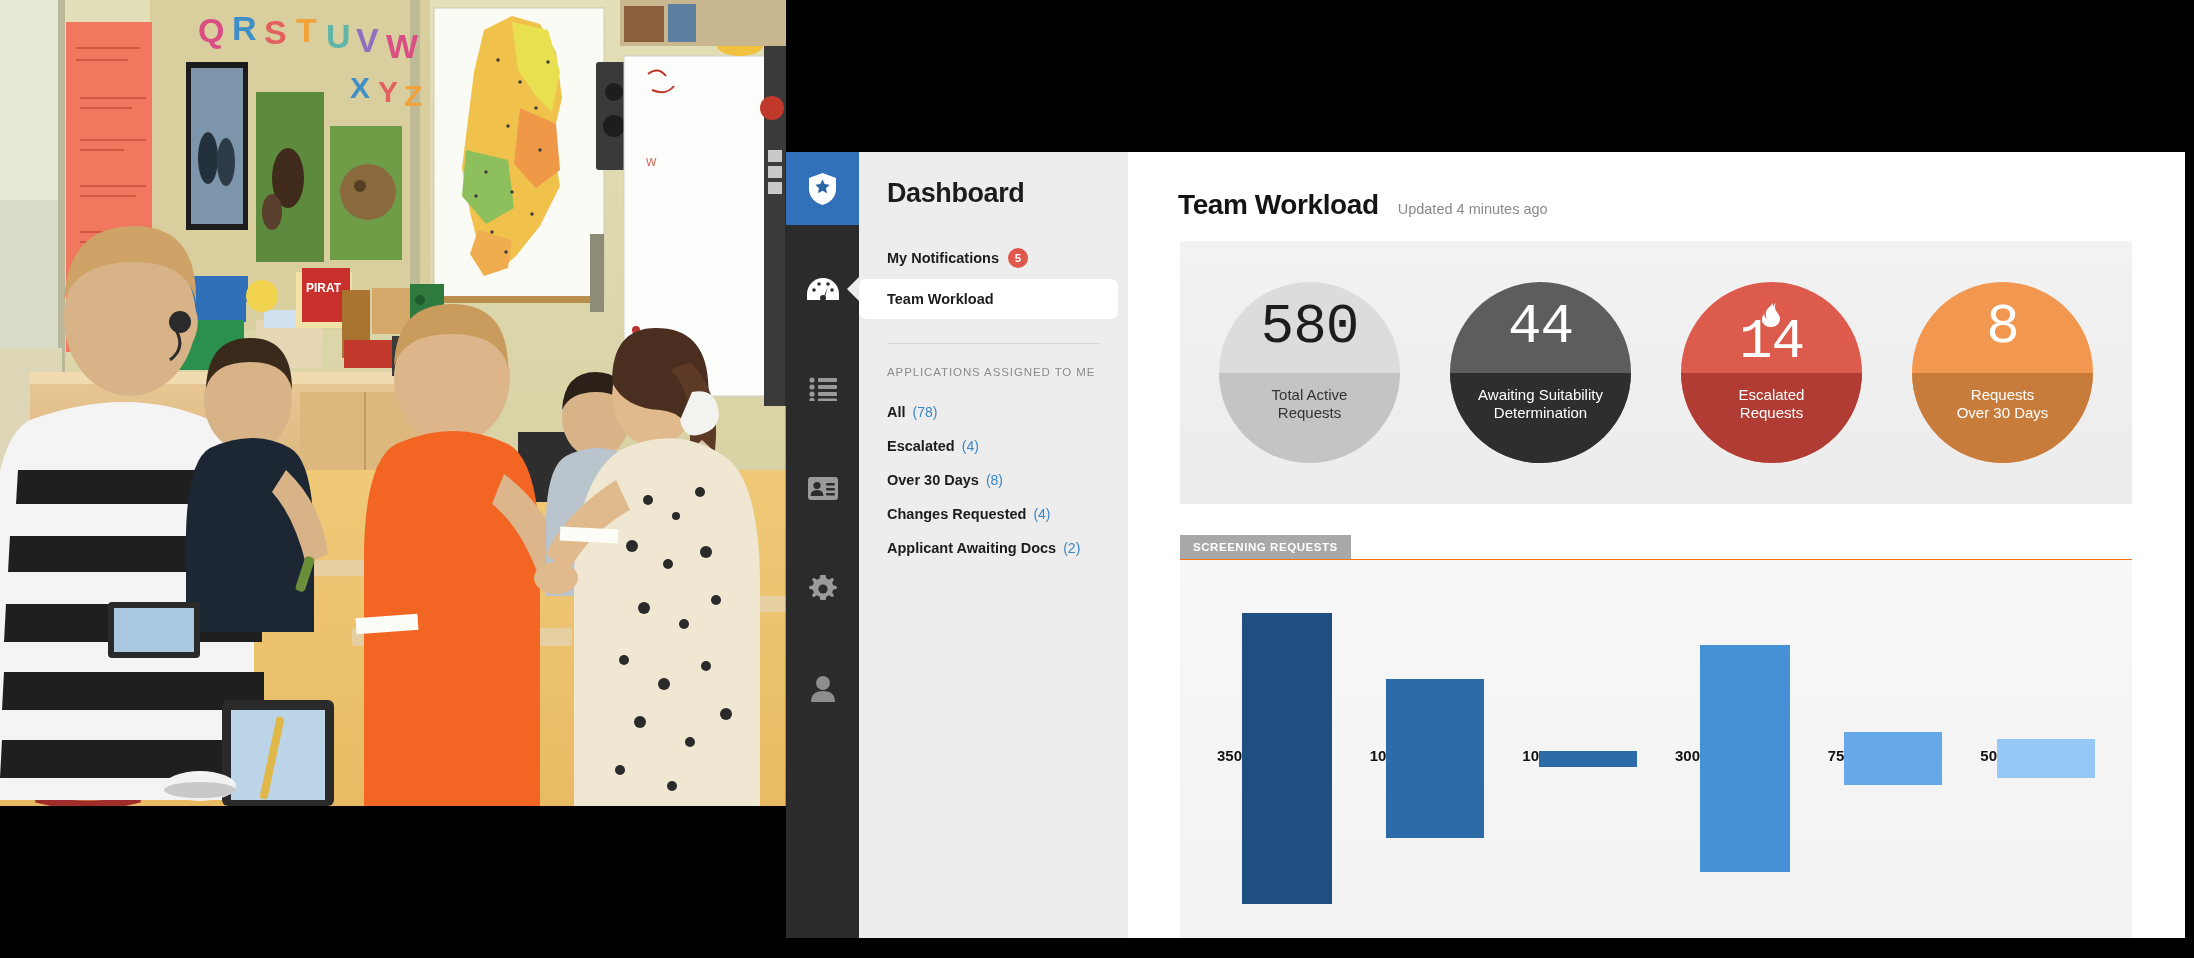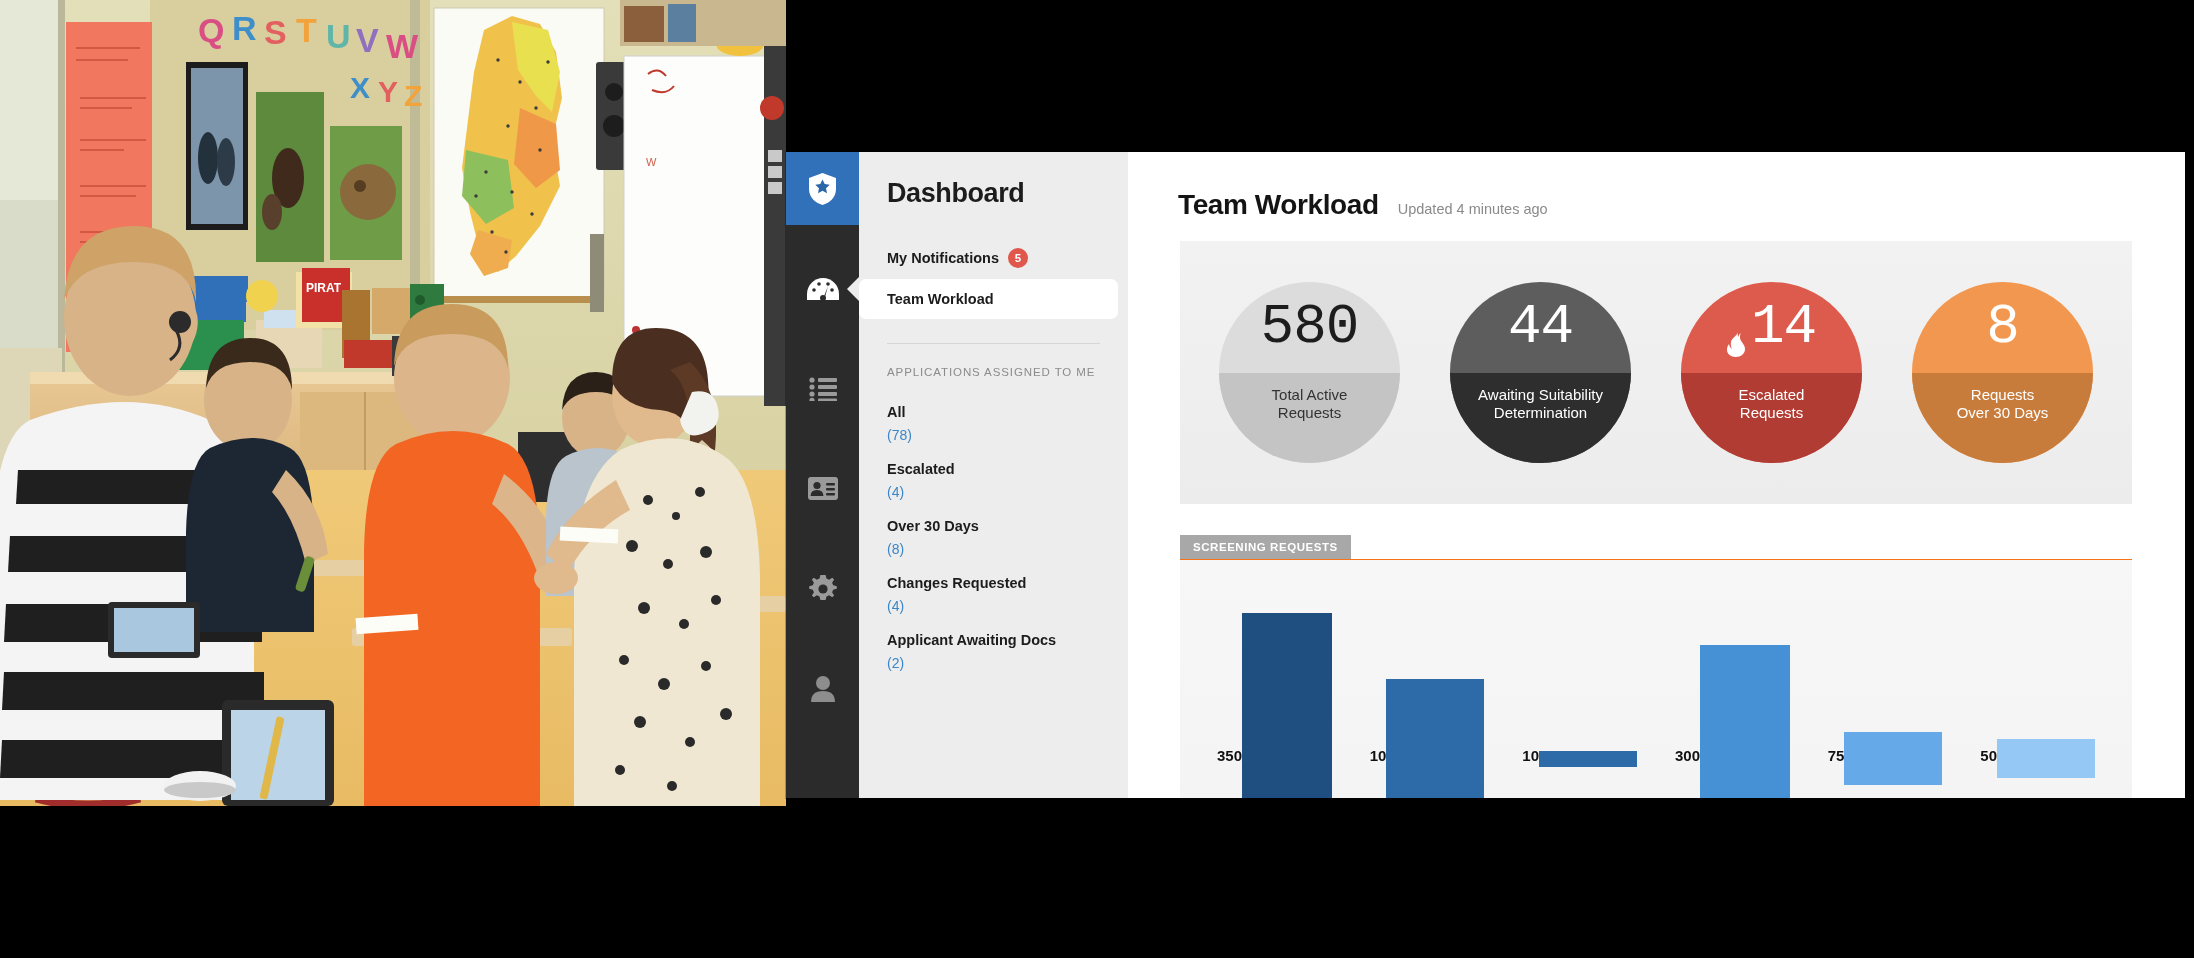--- a/index.html
+++ b/index.html
@@ -15,21 +15,21 @@
   
   #photo {
     position: absolute; left: 0; top: 0; width: 786px; height: 806px;
     overflow: hidden; background: #e8d9b4;
   }
   #photo svg { display: block; width: 786px; height: 806px; }
 
   
   #app-window {
     position: absolute; left: 786px; top: 152px;
-    width: 1399px; height: 646px;
+    width: 1399px; height: 786px;
     background: #7f1d1d;
     box-shadow: 0 0 0 1px rgba(0,0,0,0.25);
     display: flex; overflow: hidden;
   }
 
   
   #icon-rail {
     position: relative; width: 73px; height: 100%;
     background: #2b2b2b; flex: 0 0 73px;
     display: flex; flex-direction: column; align-items: center;
@@ -79,21 +79,21 @@
   #nav-divider {
     height: 1px; background: #d6d6d6; margin: 24px 28px 22px 28px;
   }
   #nav-section-title {
     font-size: 11.5px; letter-spacing: 0.9px; color: #8b8b8b;
     padding: 0 0 0 28px; margin-bottom: 17px;
   }
   .filter-link {
     display: flex; align-items: baseline; gap: 7px;
     padding: 9px 0 9px 28px; font-size: 14.5px; font-weight: bold;
-    color: #1c1c1c; cursor: pointer; flex-direction: column;
+    color: #1c1c1c; cursor: pointer;
   }
   .filter-count { color: #3a86c8; font-weight: normal; font-size: 14px; }
 
   
   #main { flex: 1 1 auto; height: 100%; background: #fff; position: relative; overflow: hidden; }
   #main-header {
     display: flex; align-items: baseline; gap: 19px;
     padding: 37px 0 0 50px;
   }
   #page-title { font-size: 28px; font-weight: bold; color: #141414; letter-spacing: -0.4px; }
@@ -523,21 +523,21 @@
           <div class="kpi-half-bottom" id="kpi-1-bot" style="background: rgb(46, 46, 46);"></div>
           <div class="kpi-value" id="kpi-1-val" style="color: rgb(255, 255, 255);">44</div>
           <div class="kpi-label" id="kpi-1-lab" style="color: rgb(255, 255, 255);">
             <div>Awaiting Suitability</div>
             <div>Determination</div>
           </div>
         </div>
 
         <div class="kpi-circle" id="kpi-2" style="background: rgb(221, 91, 76);">
           <div class="kpi-half-bottom" id="kpi-2-bot" style="background: rgb(176, 60, 51);"></div>
-          <div class="kpi-value" id="kpi-2-val" style="color: rgb(255, 255, 255);">
+          <div class="kpi-value" id="kpi-2-val" style="color: rgb(255, 255, 255); flex-direction: column;">
             <span class="flame-icon">
               <svg width="20" height="26" viewBox="0 0 20 26" aria-hidden="true">
                 <path d="M11 0 C11 5 5 6 4 11 C3.2 15 5 18 5 18 C5 18 2.6 16.6 2 13 C0.4 15 0 17 0 19 C0 23 4 26 8.6 26 C14 26 18 22.6 18 18 C18 13 13.6 11 13 7 C12.6 4 14 2 14 2 C12.6 3 11.6 4.6 11 6 C10.6 3.6 11 0 11 0 Z" fill="#ffffff"></path>
               </svg>
             </span>
             <span>14</span>
           </div>
           <div class="kpi-label" id="kpi-2-lab" style="color: rgb(255, 255, 255);">
             <div>Escalated</div>
             <div>Requests</div>

